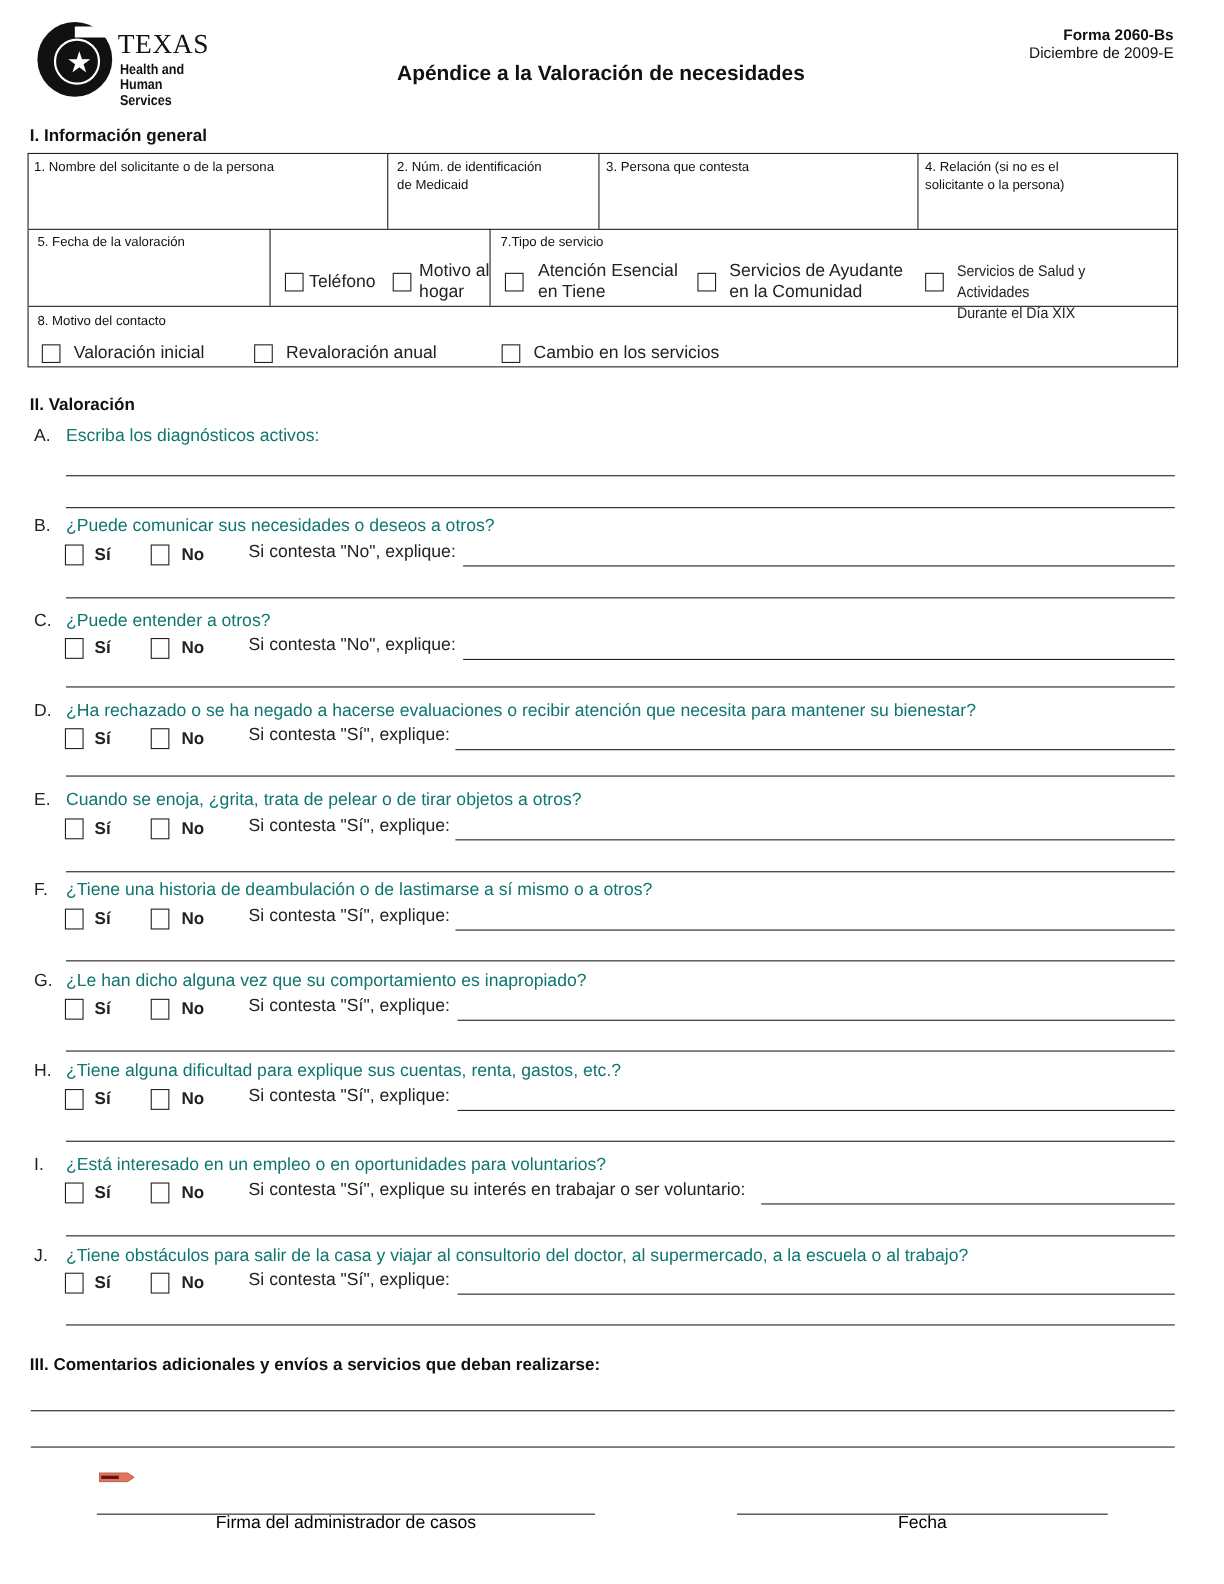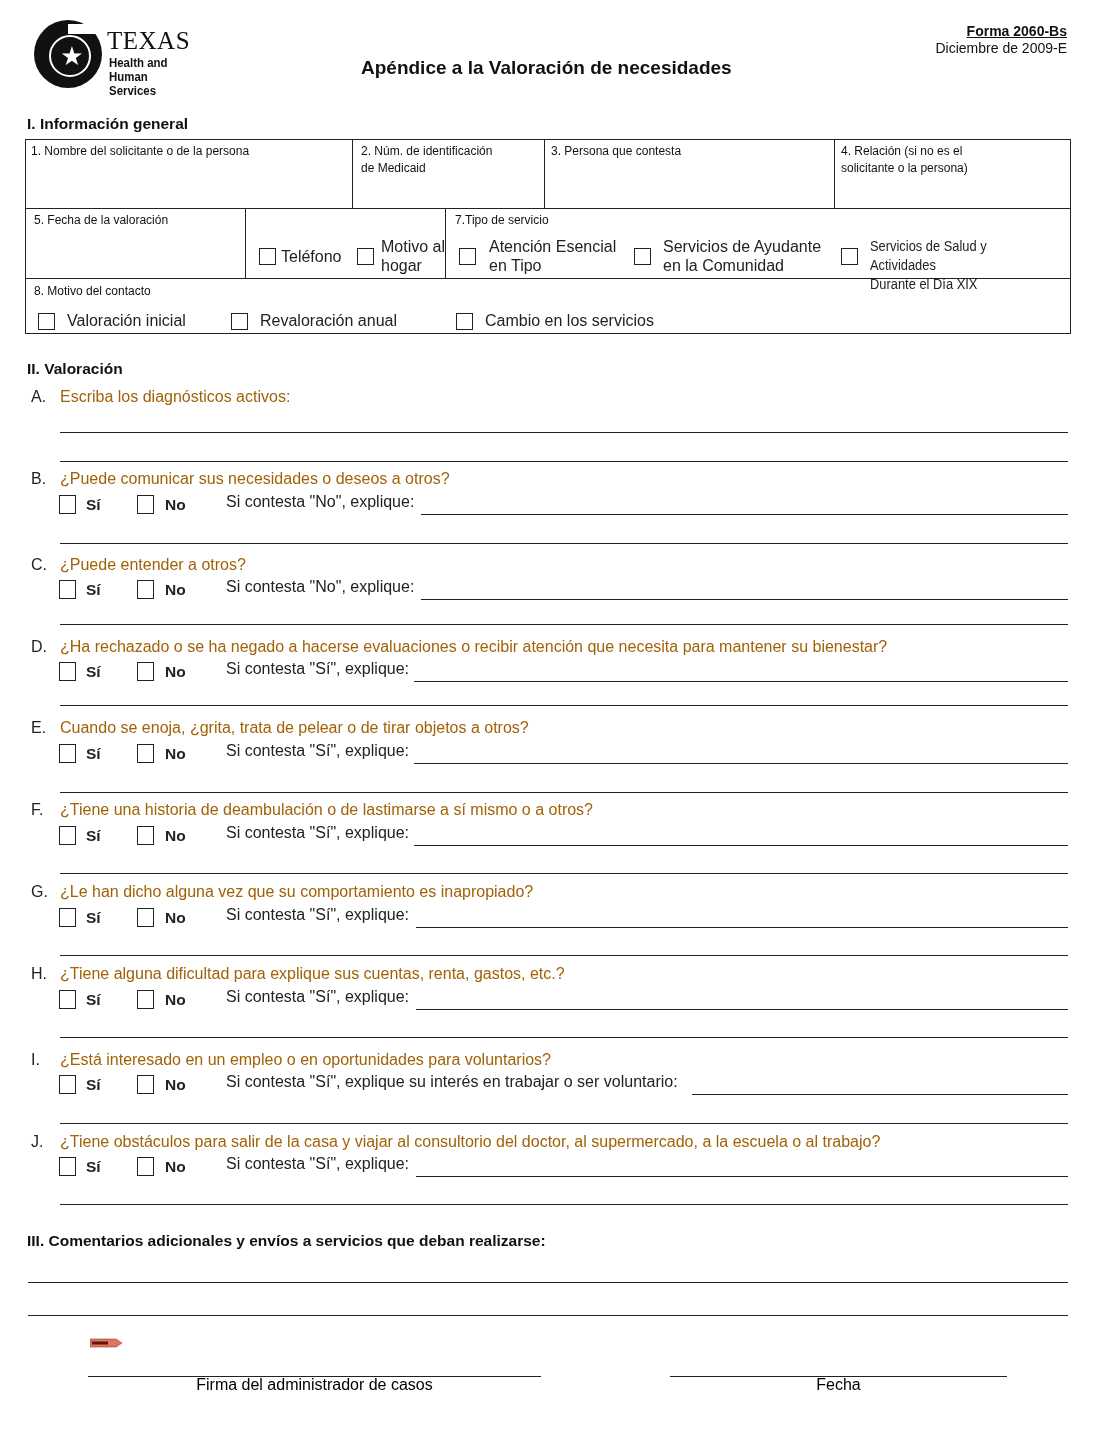--- a/index.html
+++ b/index.html
@@ -8,34 +8,34 @@
   .abs { position:absolute; }
   
   .logo { left:34px; top:20px; width:180px; height:70px; }
   .logo-seal { left:0; top:0; width:68px; height:68px; border-radius:50%; background:#111; }
   .logo-seal .inner { position:absolute; left:15px; top:15px; width:38px; height:38px; border-radius:50%; border:2px solid #fff; background:#111; }
   .logo-seal .star { position:absolute; left:0; top:3px; width:42px; text-align:center; color:#fff; font-size:26px; line-height:32px; }
   .logo-seal .half { position:absolute; left:34px; top:4px; width:30px; height:10px; background:#fff; border-radius:0 30px 0 0; }
   .logo-texas { left:73px; top:8px; font-family:"Liberation Serif", serif; font-size:25px; letter-spacing:0.5px; line-height:26px; }
   .logo-sub { left:75px; top:36px; font-size:13px; font-weight:bold; line-height:14px; transform:scaleX(0.88); transform-origin:left; }
   .doc-title { left:361px; top:57px; font-size:19px; font-weight:bold; }
-  .form-no { right:46px; top:23px; font-size:14px; font-weight:bold; text-align:left;text-decoration:underline; }
+  .form-no { right:46px; top:23px; font-size:14px; font-weight:bold; text-align:left; }
   .form-date { right:46px; top:40px; font-size:14px; text-align:right; }
   .sec-title { left:27px; font-size:15.5px; font-weight:bold; }
   
   .tbl { left:25px; top:139px; width:1046px; height:195px; border:1.5px solid #222; box-sizing:border-box; }
   .cell { position:absolute; box-sizing:border-box; font-size:12px; padding:3px 5px; line-height:17px; }
   .vline { position:absolute; width:0; border-left:1.3px solid #222; }
   .hline { position:absolute; height:0; border-top:1.3px solid #222; }
   .cb { position:absolute; width:17px; height:17px; border:1.2px solid #222; box-sizing:border-box; background:#fff; }
   .lbl { position:absolute; font-size:16px; line-height:19px; color:#222; }
   .lbl-sm { position:absolute; font-size:14px; line-height:19px; color:#222; transform:scaleX(0.92); transform-origin:left; }
   
   .q-letter { position:absolute; left:31px; font-size:16px; color:#222; }
-  .q-text { position:absolute; left:60px; font-size:16px; color:#a16207; white-space:nowrap; }
+  .q-text { position:absolute; left:60px; font-size:16px; color:#0f766e; white-space:nowrap; }
   .yn { position:absolute; font-size:15.5px; font-weight:bold; color:#222; }
   .expl { position:absolute; left:226px; font-size:16px; color:#222; white-space:nowrap; }
   .uline { position:absolute; height:0; border-top:1.2px solid #222; }
   .sig-label { position:absolute; font-size:16px; color:#000000; text-align:center; }
   .tag { left:90px; top:1338px; width:32px; height:10px; }
 </style>
 </head>
 <body>
 
 <div class="abs logo">
@@ -94,21 +94,21 @@
     <div>Motivo al</div>
     <div>hogar</div>
   </div>
 
   <div class="cell" style="left:424px;top:69px;width:600px;height:22px">
     <span>7.Tipo de servicio</span>
   </div>
   <div class="cb" style="left:433px;top:108px"></div>
   <div class="lbl" style="left:463px;top:97px">
     <div>Atención Esencial</div>
-    <div>en Tipo</div>
+    <div>en Tiene</div>
   </div>
   <div class="cb" style="left:608px;top:108px"></div>
   <div class="lbl" style="left:637px;top:97px">
     <div>Servicios de Ayudante</div>
     <div>en la Comunidad</div>
   </div>
   <div class="cb" style="left:815px;top:108px"></div>
   <div class="lbl-sm" style="left:844px;top:97px">
     <div>Servicios de Salud y Actividades</div>
     <div>Durante el Día XIX</div>

